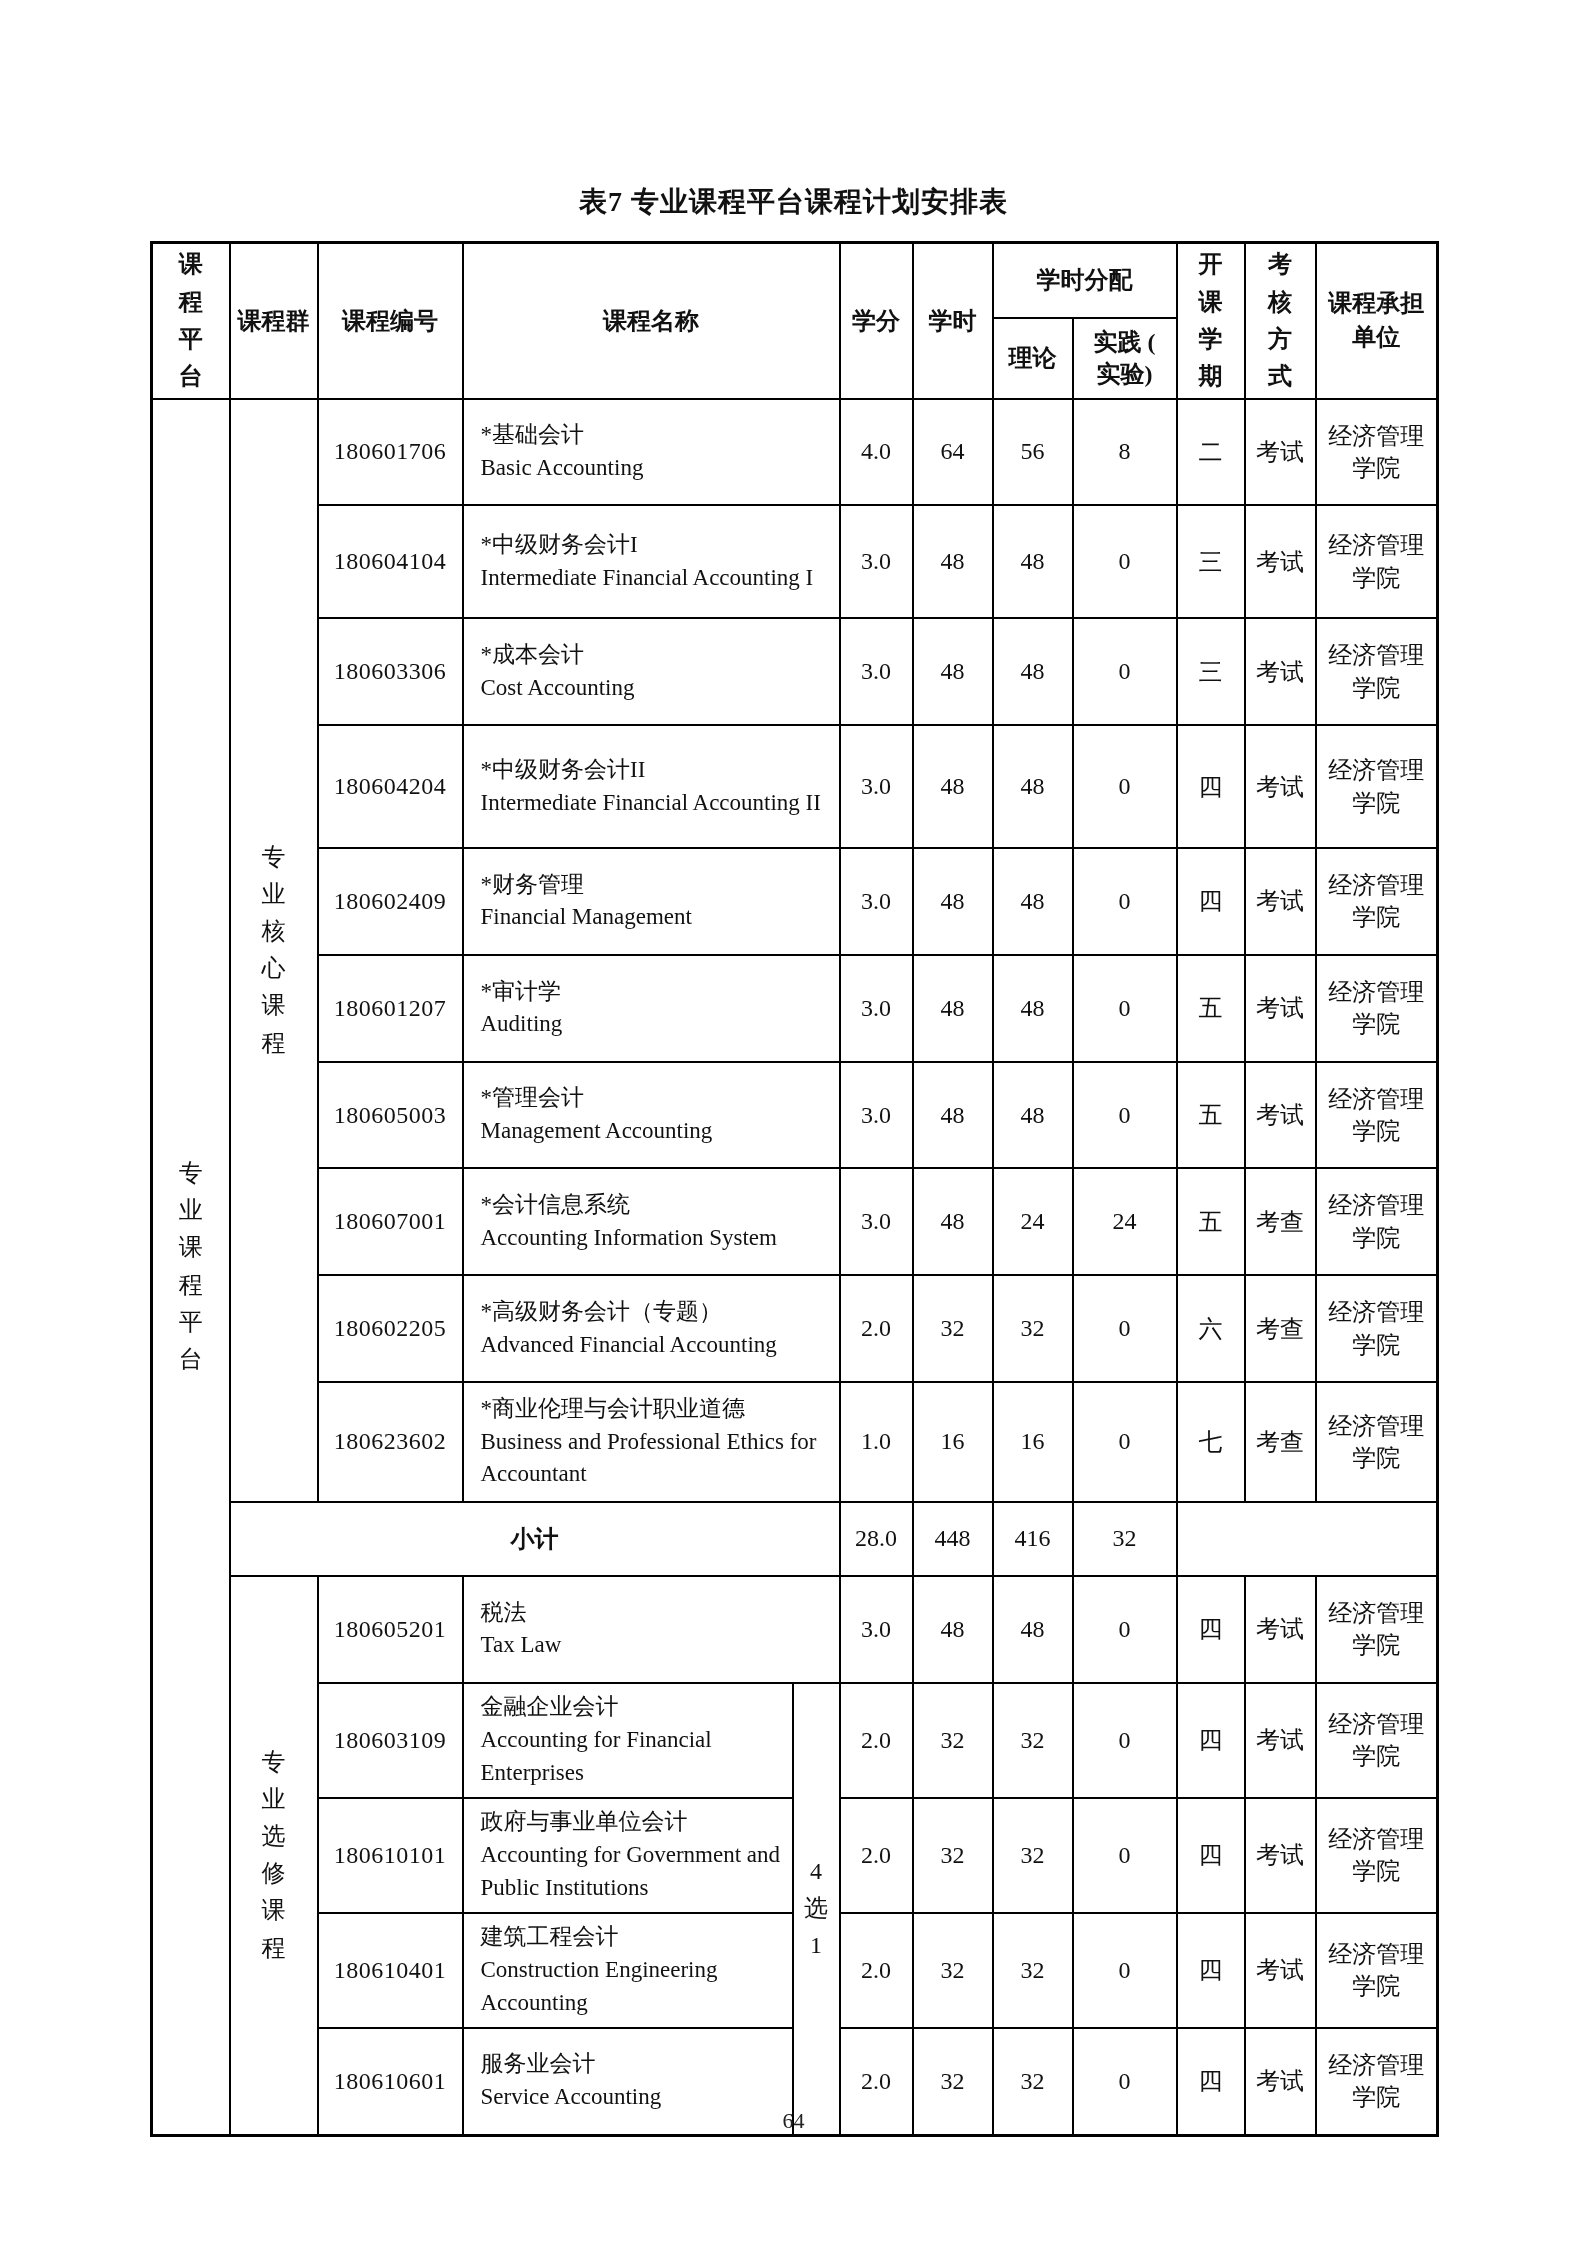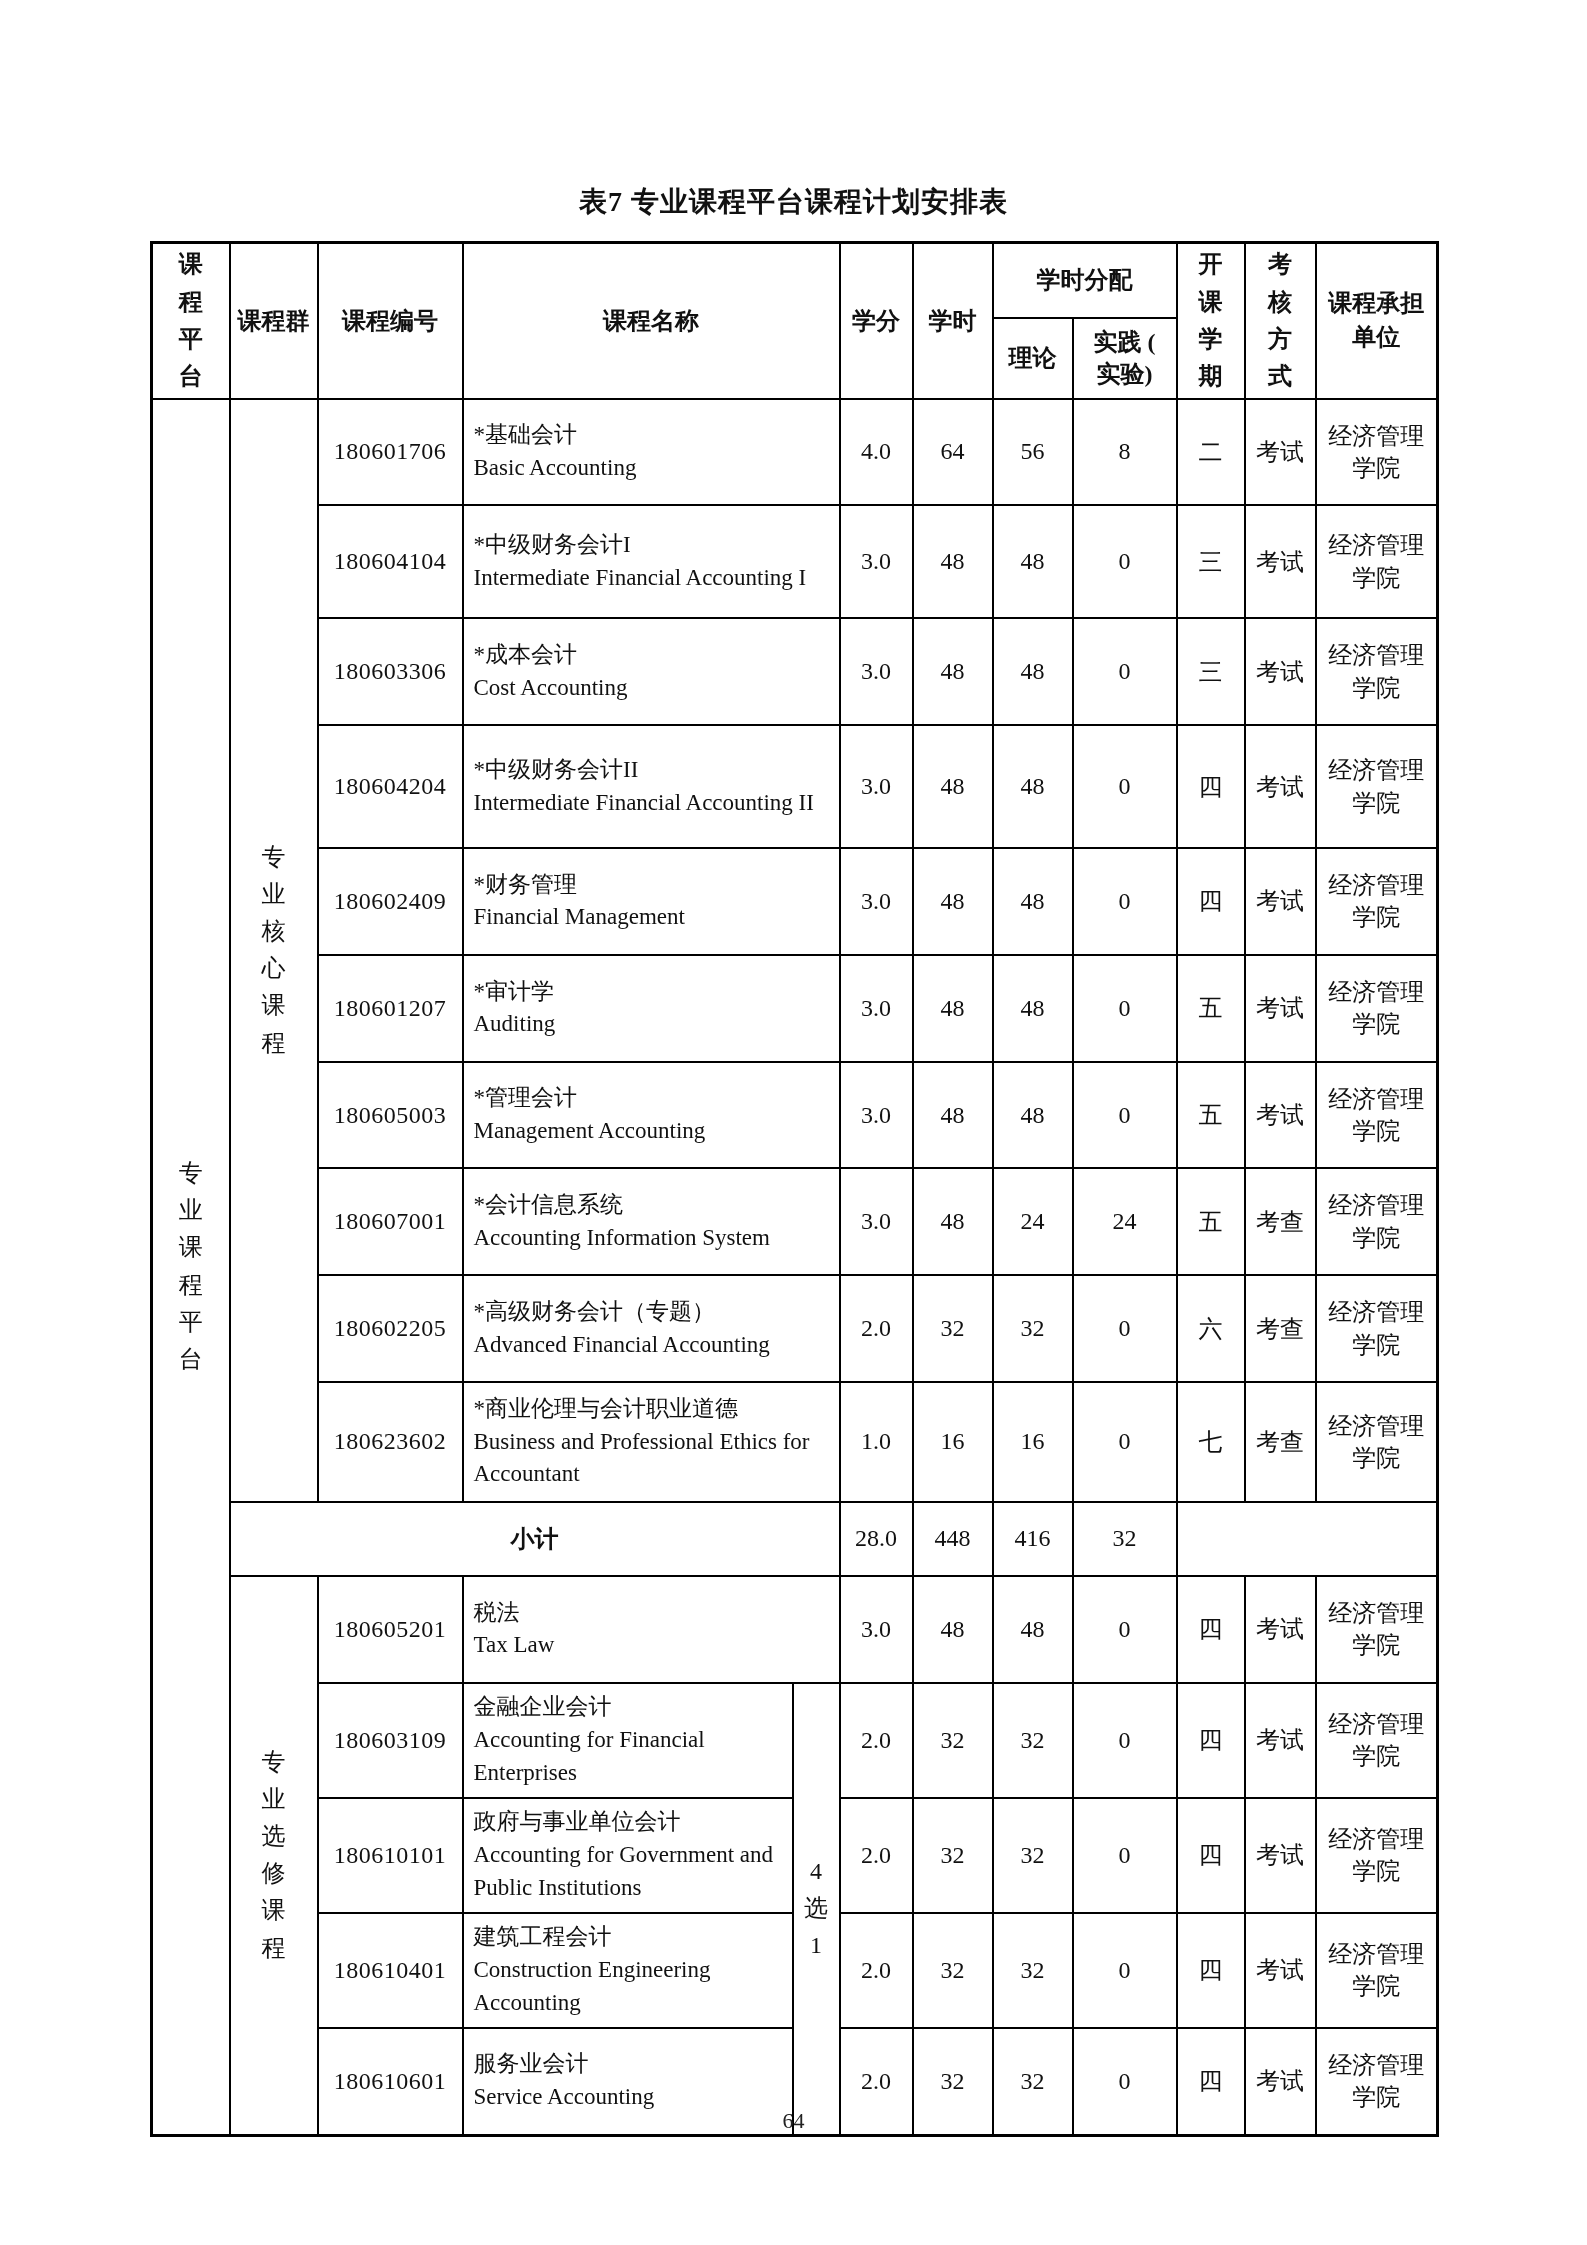--- a/index.html
+++ b/index.html
@@ -21,21 +21,21 @@
     border:2px solid #000; padding:0;
     font-size:24px; font-weight:normal; color:#111;
     text-align:center; vertical-align:middle; overflow:hidden;
   }
   .course-table thead th { font-weight:bold; }
   .pre { white-space:pre-line; }
   .vtext {
     display:inline-block; width:1.1em; word-break:break-all;
     line-height:1.55; text-align:center;
   }
-  td.name { text-align:left; padding:4px 4px 4px 10px; font-size:23px; line-height:1.42;margin-top:48px; }
+  td.name { text-align:left; padding:4px 4px 4px 17px; font-size:23px; line-height:1.42;margin-top:48px; }
   td.code { letter-spacing:0.5px;margin-top:13px; }
   td.unit { word-break:break-all; padding:20px 10px; line-height:1.35; }
   th.unit-h { word-break:break-all; padding:2px 8px; line-height:1.4;margin-left:24px; }
   .bold { font-weight:bold; }
   td.subtotal-label { font-weight:bold; }
   .page-number {
     position:absolute; left:0; right:0; top:2108px;
     text-align:center; font-size:22px; color:#222;
   }
 </style>

